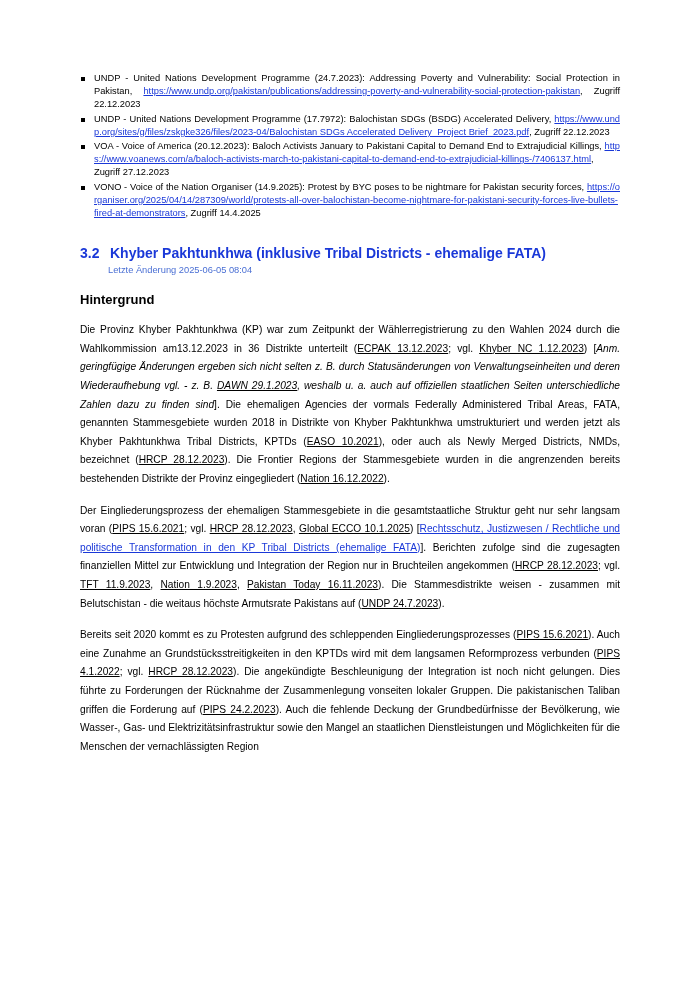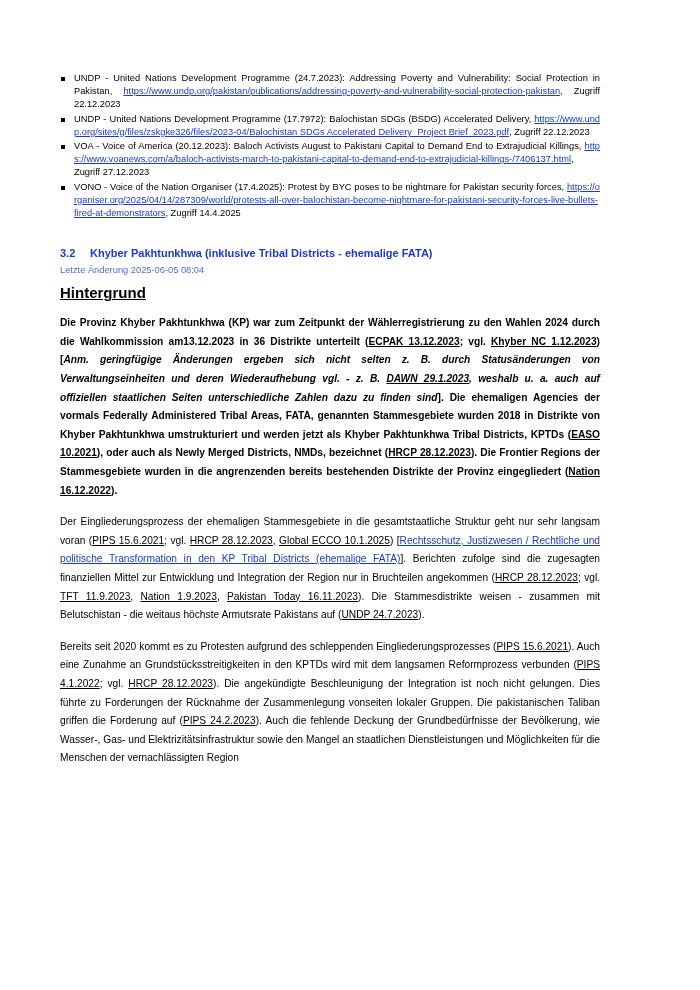--- a/index.html
+++ b/index.html
@@ -13,21 +13,21 @@
     font-family: "Liberation Sans", sans-serif;
     color: #000000;
     position: relative;
     overflow: hidden;
   }
   .page {
     position: relative;
     width: 700px;
     height: 884px;
     box-sizing: border-box;
-    padding: 72px 80px 0 60px;
+    padding: 72px 80px 0 80px;
   }
   .content {
     width: 540px;
   }
 
   
   ul.ref-list {
     list-style: none;
     margin: 0 0 0 0;
     padding: 0;
@@ -52,53 +52,53 @@
   }
   .lnk {
     color: #1a38d8;
     text-decoration: underline;
     word-break: break-all;
   }
 
   
   .sec-head {
     margin-top: 26px;
-    font-size: 11px;
+    font-size: 14px;
     font-weight: bold;
     color: #1a38d8;
     line-height: 15px;
   }
   .sec-head .num {
     display: inline-block;
     width: 30px;
   }
   .sec-sub {
     margin-top: 3px;
     font-size: 9.3px;
     color: #4a6fd4;
     line-height: 13px;
+    margin-left: 28px;
   }
   .subhead {
-    margin-top: 9px;
-    font-size: 15px;
+    margin-top: 16px;
+    font-size: 13px;
     font-weight: bold;
     line-height: 14px;
-    text-decoration: underline;
   }
 
   
   p.body {
     margin: 13px 0 0 0;
     font-size: 10.2px;
     line-height: 18.6px;
     text-align: justify;
     text-justify: inter-word;
     color: #000;
   }
-  p.body.first { margin-top: 14px; font-weight: bold; }
+  p.body.first { margin-top: 14px; }
   .u { text-decoration: underline; }
   .it { font-style: italic; }
   .blue { color: #1a38d8; }
 
   
   .footer {
     position: absolute;
     left: 0;
     right: 0;
     bottom: 47px;
@@ -109,22 +109,22 @@
 </style>
 </head>
 <body>
 
 <div class="page">
   <div class="content">
 
     <ul class="ref-list">
       <li><span>UNDP - United Nations Development Programme (24.7.2023): Addressing Poverty and Vulnerability: Social Protection in Pakistan, </span><a class="lnk" href="#">https://www.undp.org/pakistan/publications/addressing-poverty-and-vulnerability-social-protection-pakistan</a><span>, Zugriff 22.12.2023</span></li>
       <li><span>UNDP - United Nations Development Programme (17.7972): Balochistan SDGs (BSDG) Accelerated Delivery, </span><a class="lnk" href="#">https://www.undp.org/sites/g/files/zskgke326/files/2023-04/Balochistan SDGs Accelerated Delivery_Project Brief_2023.pdf</a><span>, Zugriff 22.12.2023</span></li>
-      <li><span>VOA - Voice of America (20.12.2023): Baloch Activists August to Pakistani Capital to Demand End to Extrajudicial Killings, </span><a class="lnk" href="#">https://www.voanews.com/a/baloch-activists-march-to-pakistani-capital-to-demand-end-to-extrajudicial-killings-/7406137.html</a><span>, Zugriff 27.12.2023</span></li>
-      <li><span>VONO - Voice of the Nation Organiser (17.4.2025): Protest by BYC poses to be nightmare for Pakistan security forces, </span><a class="lnk" href="#">https://organiser.org/2025/04/14/287309/world/protests-all-over-balochistan-become-nightmare-for-pakistani-security-forces-live-bullets-fired-at-demonstrators</a><span>, Zugriff 14.4.2025</span></li>
+      <li><span>VOA - Voice of America (20.12.2023): Baloch Activists January to Pakistani Capital to Demand End to Extrajudicial Killings, </span><a class="lnk" href="#">https://www.voanews.com/a/baloch-activists-march-to-pakistani-capital-to-demand-end-to-extrajudicial-killings-/7406137.html</a><span>, Zugriff 27.12.2023</span></li>
+      <li><span>VONO - Voice of the Nation Organiser (14.9.2025): Protest by BYC poses to be nightmare for Pakistan security forces, </span><a class="lnk" href="#">https://organiser.org/2025/04/14/287309/world/protests-all-over-balochistan-become-nightmare-for-pakistani-security-forces-live-bullets-fired-at-demonstrators</a><span>, Zugriff 14.4.2025</span></li>
     </ul>
 
     <div class="sec-head">
       <span class="num">3.2</span><span>Khyber Pakhtunkhwa (inklusive Tribal Districts - ehemalige FATA)</span>
     </div>
     <div class="sec-sub">Letzte Änderung 2025-06-05 08:04</div>
 
     <div class="subhead">Hintergrund</div>
 
     <p class="body first"><span>Die Provinz Khyber Pakhtunkhwa (KP) war zum Zeitpunkt der Wählerregistrierung zu den Wahlen 2024 durch die Wahlkommission am13.12.2023 in 36 Distrikte unterteilt (</span><span class="u">ECPAK 13.12.2023</span><span>; vgl. </span><span class="u">Khyber NC 1.12.2023</span><span>) [</span><span class="it">Anm. geringfügige Änderungen ergeben sich nicht selten z. B. durch Statusänderungen von Verwaltungseinheiten und deren Wiederaufhebung vgl. - z. B. </span><span class="it u">DAWN 29.1.2023</span><span class="it">, weshalb u. a. auch auf offiziellen staatlichen Seiten unterschiedliche Zahlen dazu zu finden sind</span><span>]. Die ehemaligen Agencies der vormals Federally Administered Tribal Areas, FATA, genannten Stammesgebiete wurden 2018 in Distrikte von Khyber Pakhtunkhwa umstrukturiert und werden jetzt als Khyber Pakhtunkhwa Tribal Districts, KPTDs (</span><span class="u">EASO 10.2021</span><span>), oder auch als Newly Merged Districts, NMDs, bezeichnet (</span><span class="u">HRCP 28.12.2023</span><span>). Die Frontier Regions der Stammesgebiete wurden in die angrenzenden bereits bestehenden Distrikte der Provinz eingegliedert (</span><span class="u">Nation 16.12.2022</span><span>).</span></p>

